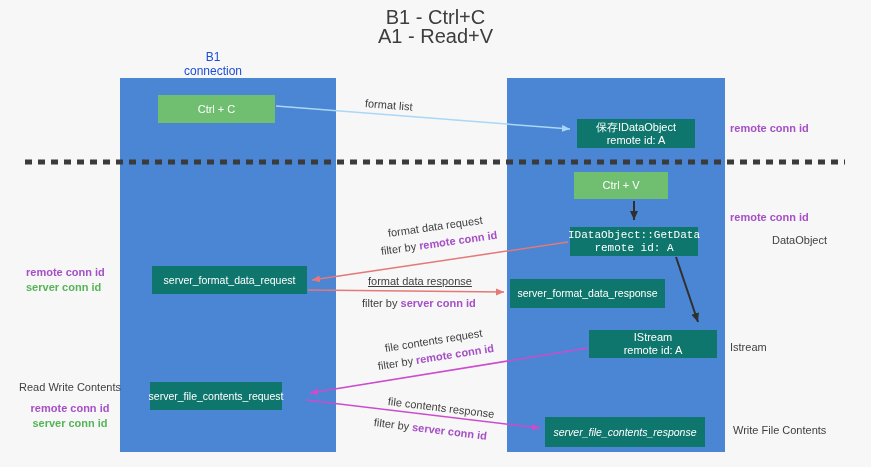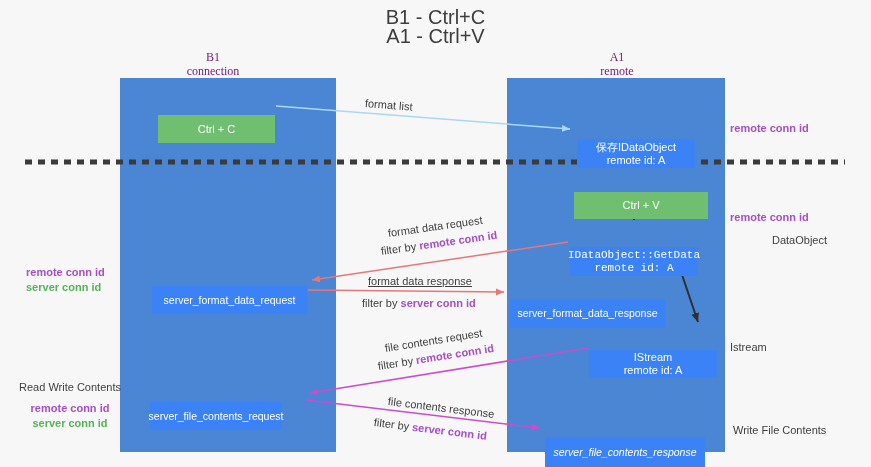--- a/index.html
+++ b/index.html
@@ -11,32 +11,31 @@
   }
   .abs{position:absolute;}
   .title{
     left:0;top:8px;width:871px;text-align:center;
     font-size:20px;line-height:19px;color:#3d3d3d;
   }
   .lane{
     background:#4a86d4;top:78px;height:374px;
   }
   .lane-header{
-    top:50px;text-align:center;font-size:12px;line-height:14px;color:#701a75;font-family:Liberation Serif, serif;
+    top:50px;text-align:center;font-size:12px;line-height:14px;color:#1d4ed8;
   }
   .overlay{position:absolute;left:0;top:0;z-index:3;pointer-events:none;}
   .box{
     position:absolute;z-index:4;display:flex;flex-direction:column;
     align-items:center;justify-content:center;
     color:#ffffff;font-size:11px;line-height:13px;text-align:right;
     white-space:nowrap;
-    margin-top:20px;
   }
   .box.green{background:#70bf71;}
-  .box.orange{background:#3b82f6;}
+  .box.orange{background:#0f766e;}
   .box.longtext{font-size:10.5px;}
   .flow-label{
     position:absolute;z-index:5;font-size:11px;line-height:13px;
     color:#3f3f3f;white-space:nowrap;
   }
   .side-label{
     position:absolute;z-index:5;font-size:11px;line-height:13px;
     color:#3f3f3f;white-space:nowrap;
   }
   .purple{color:#a64fc6;font-weight:bold;}
@@ -47,30 +46,26 @@
   .rot-pos4{transform:rotate(4.5deg);transform-origin:left center;}
   .stack{display:flex;flex-direction:column;}
 </style>
 </head>
 <body>
 
 <div id="stage">
 
   <div class="abs title">
     <div>B1 - Ctrl+C</div>
-    <div>A1 - Ctrl+V</div>
+    <div>A1 - Read+V</div>
   </div>
 
   <div class="abs lane-header" style="left:153px;width:120px;">
     <div>B1</div>
     <div>connection</div>
-  </div>
-  <div class="abs lane-header" style="left:557px;width:120px;">
-    <div>A1</div>
-    <div>remote</div>
   </div>
 
   <div class="abs lane" style="left:120px;width:216px;"></div>
   <div class="abs lane" style="left:507px;width:218px;"></div>
 
   <svg class="overlay" width="871" height="467" viewBox="0 0 871 467">
     <defs>
       <marker id="mblue" markerUnits="userSpaceOnUse" markerWidth="10" markerHeight="9" refX="8" refY="3.5" orient="auto">
         <path d="M0,0 L8,3.5 L0,7 z" fill="#aad7f5"></path>
       </marker>
@@ -98,21 +93,21 @@
 
   <div class="box green" style="left:158px;top:95px;width:117px;height:28px;">
     <div>Ctrl + C</div>
   </div>
 
   <div class="box orange" style="left:577px;top:119px;width:118px;height:29px;">
     <div>保存IDataObject</div>
     <div>remote id: A</div>
   </div>
 
-  <div class="box green" style="left:574px;top:172px;width:134px;height:27px;">
+  <div class="box green" style="left:574px;top:172px;width:94px;height:27px;">
     <div>Ctrl + V</div>
   </div>
 
   <div class="box orange" style="left:570px;top:227px;width:128px;height:29px;font-family:Liberation Mono, monospace;">
     <div>IDataObject::GetData</div>
     <div>remote id: A</div>
   </div>
 
   <div class="box orange longtext" style="left:510px;top:279px;width:155px;height:29px;">
     <div>server_format_data_response</div>

